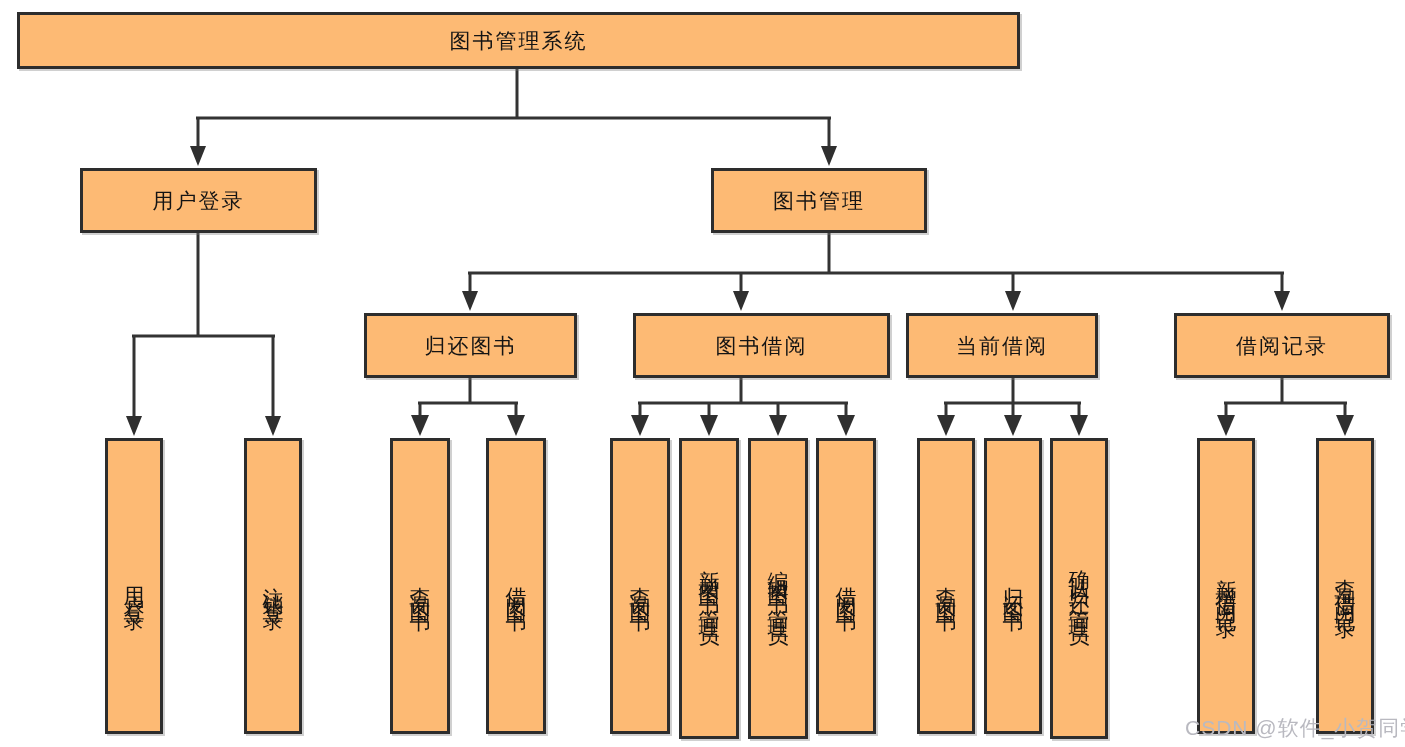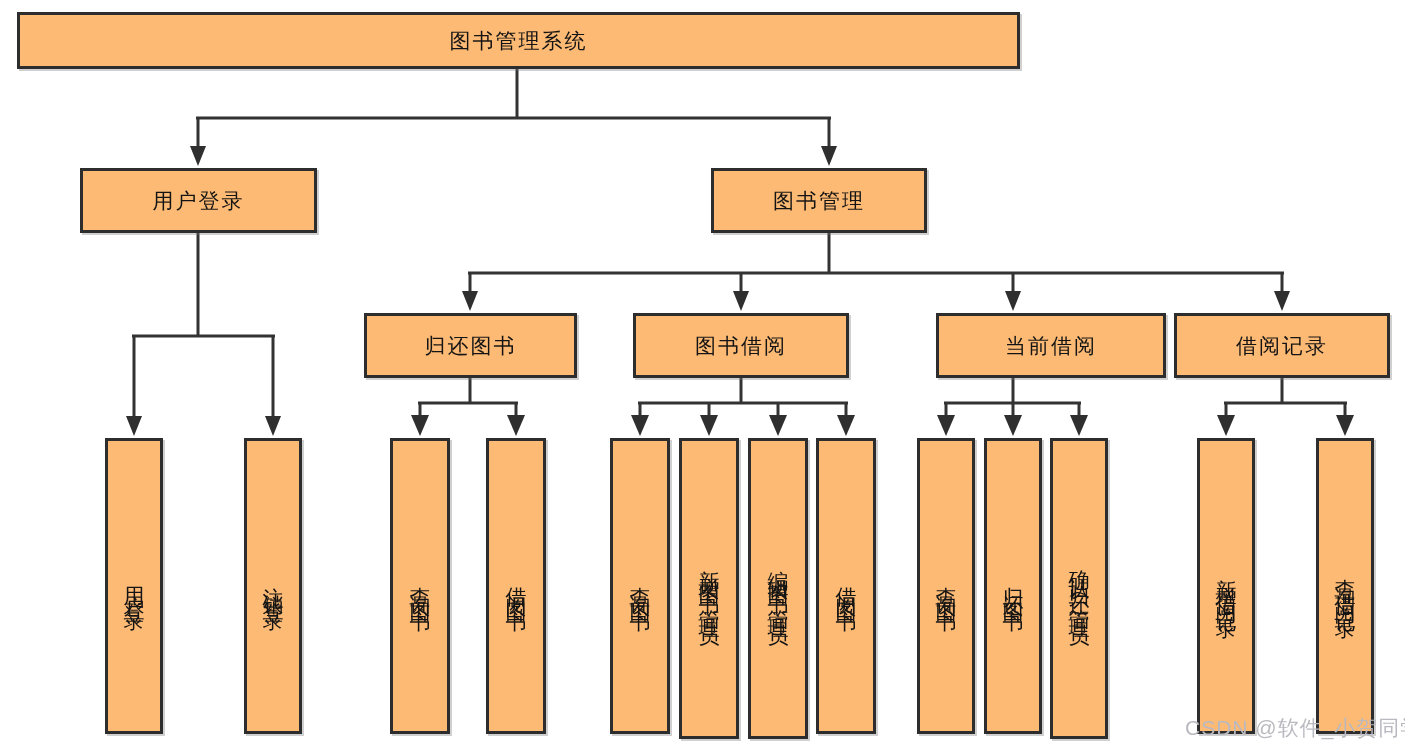--- a/index.html
+++ b/index.html
@@ -127,24 +127,24 @@
   <div class="box" style="left:80px;top:168px;width:237px;height:65px">
     <span class="hlabel">用户登录</span>
   </div>
   <div class="box" style="left:711px;top:168px;width:216px;height:65px">
     <span class="hlabel">图书管理</span>
   </div>
 
   <div class="box" style="left:364px;top:313px;width:213px;height:65px">
     <span class="hlabel">归还图书</span>
   </div>
-  <div class="box" style="left:633px;top:313px;width:216px;height:65px">
+  <div class="box" style="left:633px;top:313px;width:257px;height:65px">
     <span class="hlabel">图书借阅</span>
   </div>
-  <div class="box" style="left:936px;top:313px;width:230px;height:65px">
+  <div class="box" style="left:906px;top:313px;width:192px;height:65px">
     <span class="hlabel">当前借阅</span>
   </div>
   <div class="box" style="left:1174px;top:313px;width:216px;height:65px">
     <span class="hlabel">借阅记录</span>
   </div>
 
   <div class="box" style="left:105px;top:438px;width:58px;height:296px">
     <span class="vlabel">用户登录</span>
   </div>
   <div class="box" style="left:244px;top:438px;width:58px;height:296px">

